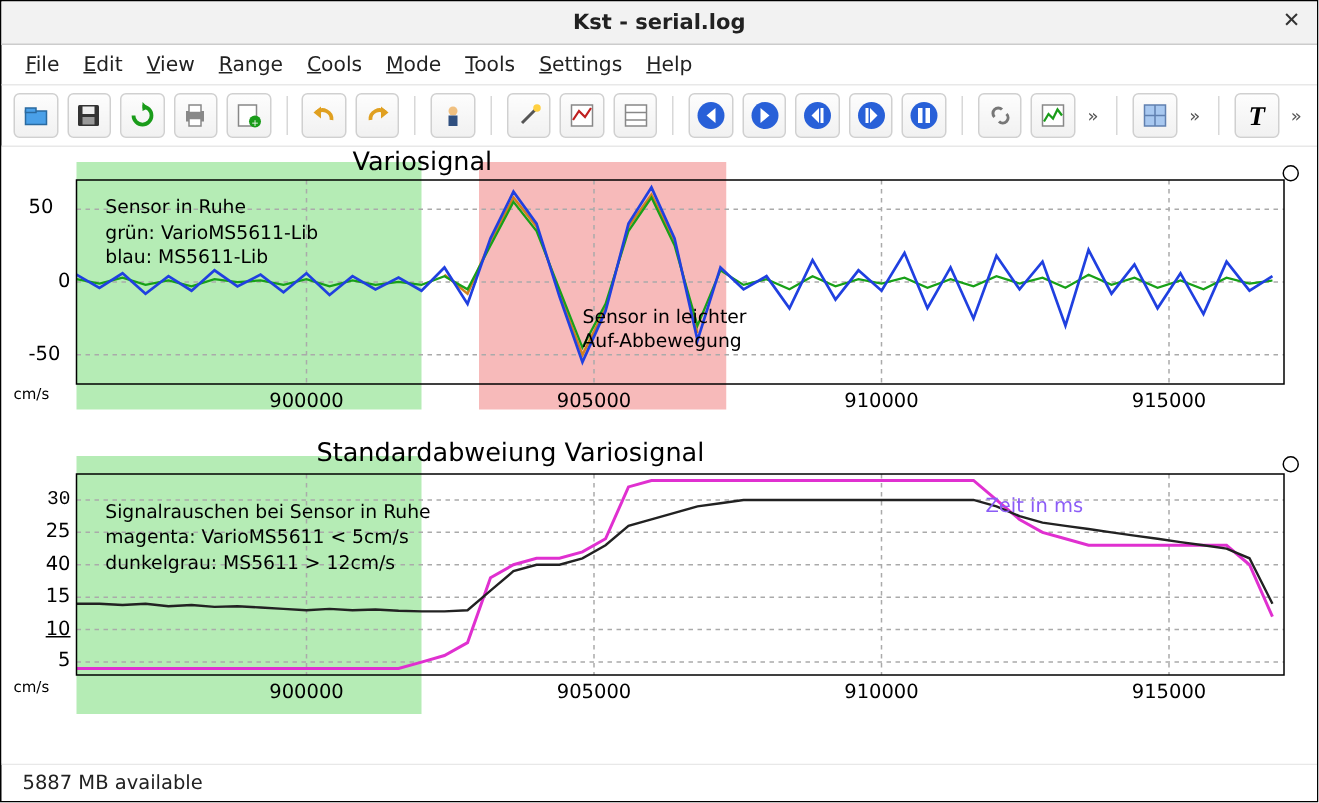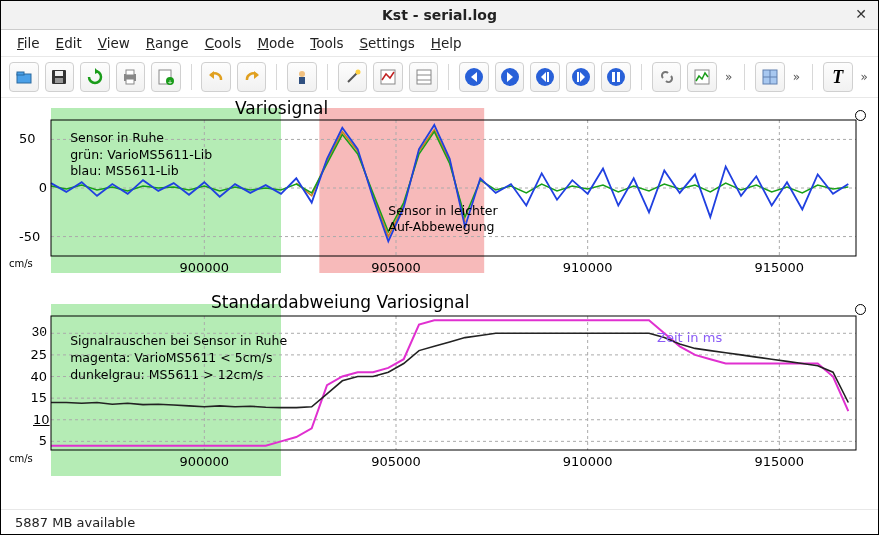--- a/index.html
+++ b/index.html
@@ -248,21 +248,21 @@
 
     <div id="ticks-holder">
         <div class="tick" style="right: 813px; left: 18px; width: 28px; top: 130.571px;">-50</div>
         <div class="tick" style="right: 831px; left: 18px; text-align: right; width: 28px; top: 82px;">0</div>
         <div class="tick" style="right: 831px; left: 18px; width: 28px; top: 33.4286px;">50</div>
         <div class="tick" style="left: 173.333px; width: 60px; text-align: center; top: 162px;">900000</div>
         <div class="tick" style="left: 365px; width: 60px; text-align: center; top: 162px;">905000</div>
         <div class="tick" style="left: 556.667px; width: 60px; text-align: center; top: 162px;">910000</div>
         <div class="tick" style="left: 748.333px; width: 60px; text-align: center; top: 162px;">915000</div>
         <div class="tick" style="right: 831px; left: 18px; text-align: right; width: 28px; top: 335.355px;">5</div>
-        <div class="tick" style="right: 831px; left: 32px; width: 28px; top: 313.742px; text-decoration: underline;">10</div>
+        <div class="tick" style="right: 831px; left: 18px; text-align: right; width: 28px; top: 313.742px; text-decoration: underline;">10</div>
         <div class="tick" style="right: 831px; left: 18px; text-align: right; width: 28px; top: 292.129px;">15</div>
         <div class="tick" style="right: 831px; left: 18px; text-align: right; width: 28px; top: 270.516px;">40</div>
         <div class="tick" style="right: 831px; left: 18px; text-align: right; width: 28px; top: 248.903px;">25</div>
         <div class="tick" style="right: 831px; left: 18px; text-align: right; width: 28px; top: 227.29px; font-family: Liberation Mono, monospace;">30</div>
         <div class="tick" style="left: 173.333px; width: 60px; text-align: center; top: 356px;">900000</div>
         <div class="tick" style="left: 365px; width: 60px; text-align: center; top: 356px;">905000</div>
         <div class="tick" style="left: 556.667px; width: 60px; text-align: center; top: 356px;">910000</div>
         <div class="tick" style="left: 748.333px; width: 60px; text-align: center; top: 356px;">915000</div>
       </div>
     <div id="ann-holder">

